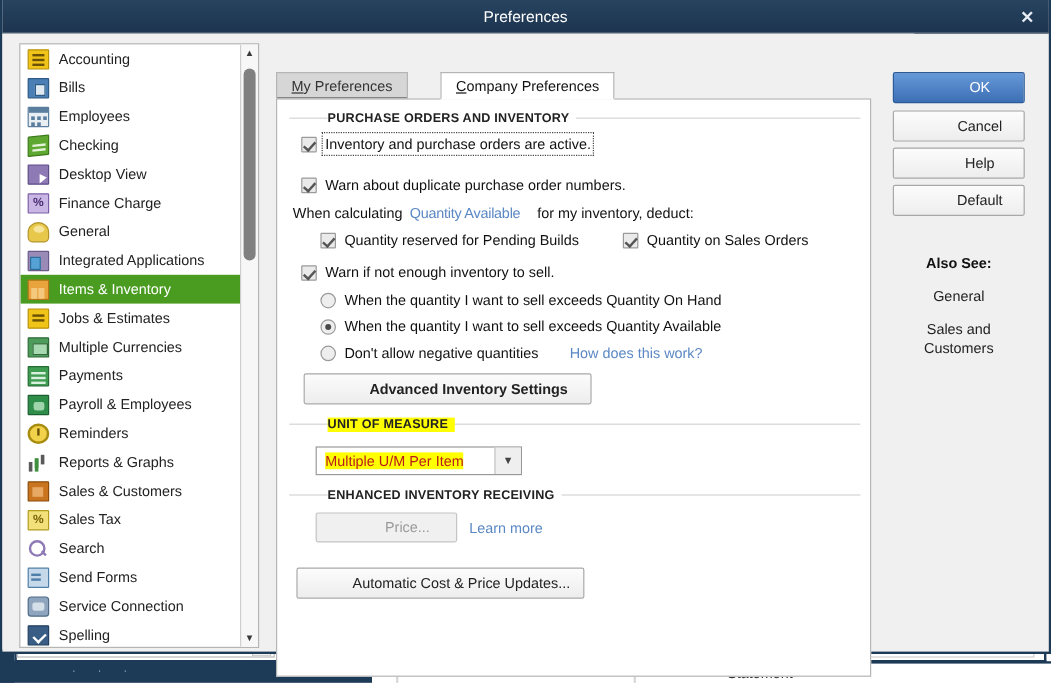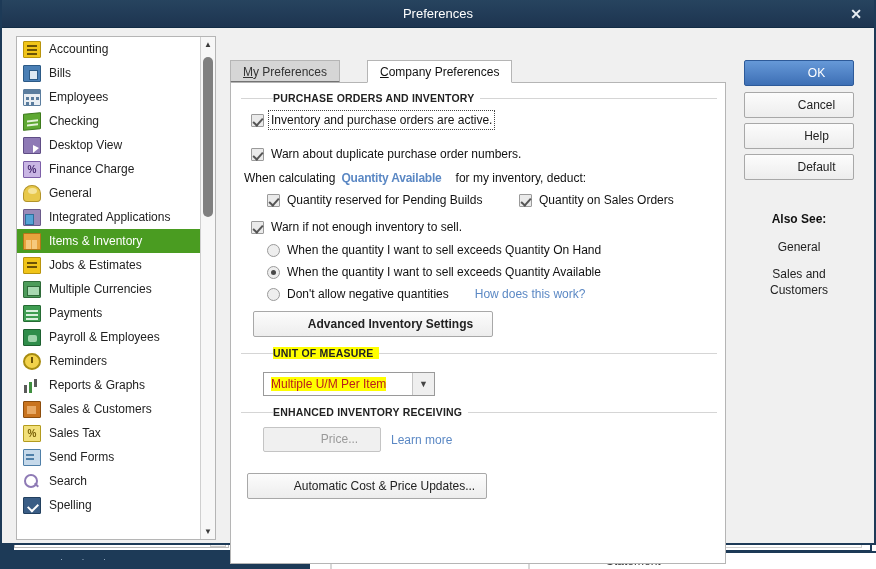--- a/index.html
+++ b/index.html
@@ -274,21 +274,21 @@
   }
   .rb.checked:after {
     content: ""; position: absolute; left: 3px; top: 3px;
     width: 5px; height: 5px; background: #4a4a4a; border-radius: 50%;
   }
   .row-label { margin-left: 7px; font-size: 12px; color: #111; white-space: nowrap; }
   .focus-box {
     outline: 1px dotted #444; outline-offset: 2px;
   }
   .link { color: #5b88c4; font-size: 12px; cursor: pointer; }
-  .link.sp { letter-spacing: -0.2px; font-weight: bold; }
+  .link.sp { letter-spacing: -0.2px; }
 
   
   .btn {
     background: linear-gradient(#fcfcfc, #ededed);
     border: 1px solid #a8a8a8; border-radius: 2px;
     font-size: 12px; color: #222;
     text-align: center; cursor: pointer; padding-left: 35px;
   }
   .btn.disabled { color: #9a9a9a; background: #f0f0f0; border-color: #c4c4c4; cursor: default; }
 
@@ -432,26 +432,30 @@
           </div>
           <div class="sb-item">
             <span class="sb-icon ic-salescust"></span>
             <span class="sb-label">Sales &amp; Customers</span>
           </div>
           <div class="sb-item">
             <span class="sb-icon ic-salestax">%</span>
             <span class="sb-label">Sales Tax</span>
           </div>
           <div class="sb-item">
+            <span class="sb-icon ic-search"></span>
+            <span class="sb-label">Search</span>
+          </div>
+          <div class="sb-item">
             <span class="sb-icon ic-sendforms"></span>
             <span class="sb-label">Send Forms</span>
           </div>
           <div class="sb-item">
-            <span class="sb-icon ic-search"></span>
-            <span class="sb-label">Search</span>
+            <span class="sb-icon ic-serviceconn"></span>
+            <span class="sb-label">Service Connection</span>
           </div>
           <div class="sb-item">
             <span class="sb-icon ic-spelling"></span>
             <span class="sb-label">Spelling</span>
           </div>
         </div>
       <div id="sidebar-scrollbar">
         <div class="sb-arrow up">▲</div>
         <div id="sidebar-thumb"></div>
         <div class="sb-arrow down">▼</div>

